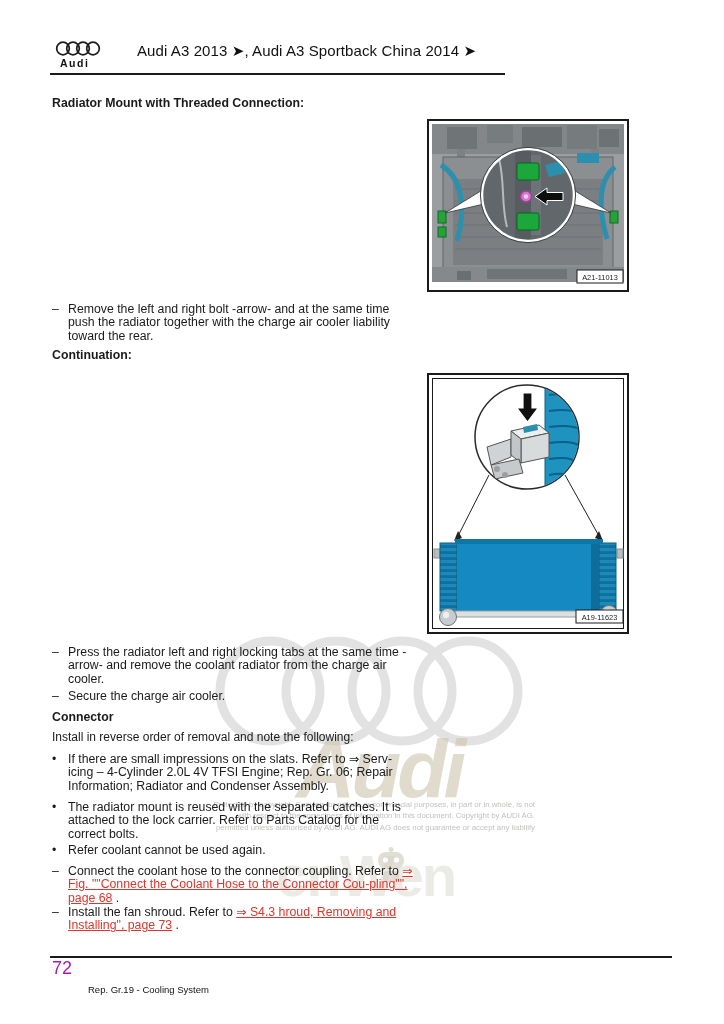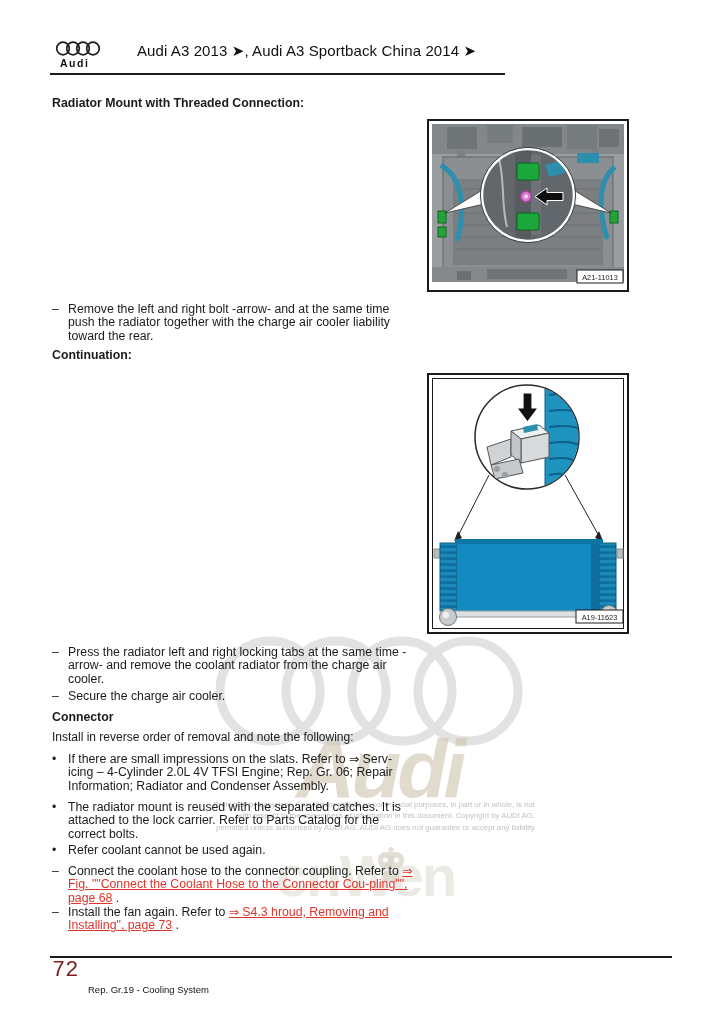--- a/index.html
+++ b/index.html
@@ -24,21 +24,21 @@
   .fig{position:absolute;}
   
   .wm{position:absolute;pointer-events:none;}
   .wm-audi{left:296px;top:722px;font-size:82px;font-weight:bold;font-style:italic;
     color:#cfc6b0;opacity:.62;letter-spacing:-4px;}
   .wm-site{left:276px;top:842px;font-size:58px;font-weight:bold;
     color:#dedacf;opacity:.55;letter-spacing:-2px;}
   .wm-copy{right:189px;top:799px;font-size:7.8px;line-height:11.4px;color:#c2c1be;
     text-align:right;white-space:nowrap;}
   
-  .pageno{position:absolute;left:52px;top:958px;font-size:22px;color:#7f1d1d;font-family:Liberation Mono, monospace;}
+  .pageno{position:absolute;left:52px;top:958px;font-size:18px;color:#a21caf;}
   .chapter{position:absolute;left:88px;top:971px;font-size:9.5px;color:#111;margin-top:13px;}
   .content{position:absolute;inset:0;z-index:1;}
   .wm-layer{position:absolute;inset:0;z-index:0;}
 </style>
 </head>
 <body>
 
 <div class="page">
 
   <div class="wm-layer">
@@ -242,21 +242,21 @@
       <span class="txt">Refer coolant cannot be used again.</span>
     </div>
 
     <div class="step" style="top:865px">
       <span class="marker">–</span>
       <span class="txt"><span>Connect the coolant hose to the connector coupling. Refer to </span><span class="reflink">⇒ Fig. ""Connect the Coolant Hose to the Connector Cou-pling"", page 68</span><span> .</span></span>
     </div>
 
     <div class="step" style="top:906px">
       <span class="marker">–</span>
-      <span class="txt"><span>Install the fan again. Refer to </span><span class="reflink">⇒ S4.3 hroud, Removing and Installing", page 73</span><span> .</span></span>
+      <span class="txt"><span>Install the fan shroud. Refer to </span><span class="reflink">⇒ S4.3 hroud, Removing and Installing", page 73</span><span> .</span></span>
     </div>
 
     <div class="rule" style="left:50px;top:956px;width:622px"></div>
     <div class="pageno">72</div>
     <div class="chapter">Rep. Gr.19 - Cooling System</div>
 
   </div>
 </div>
 
 </body></html>

